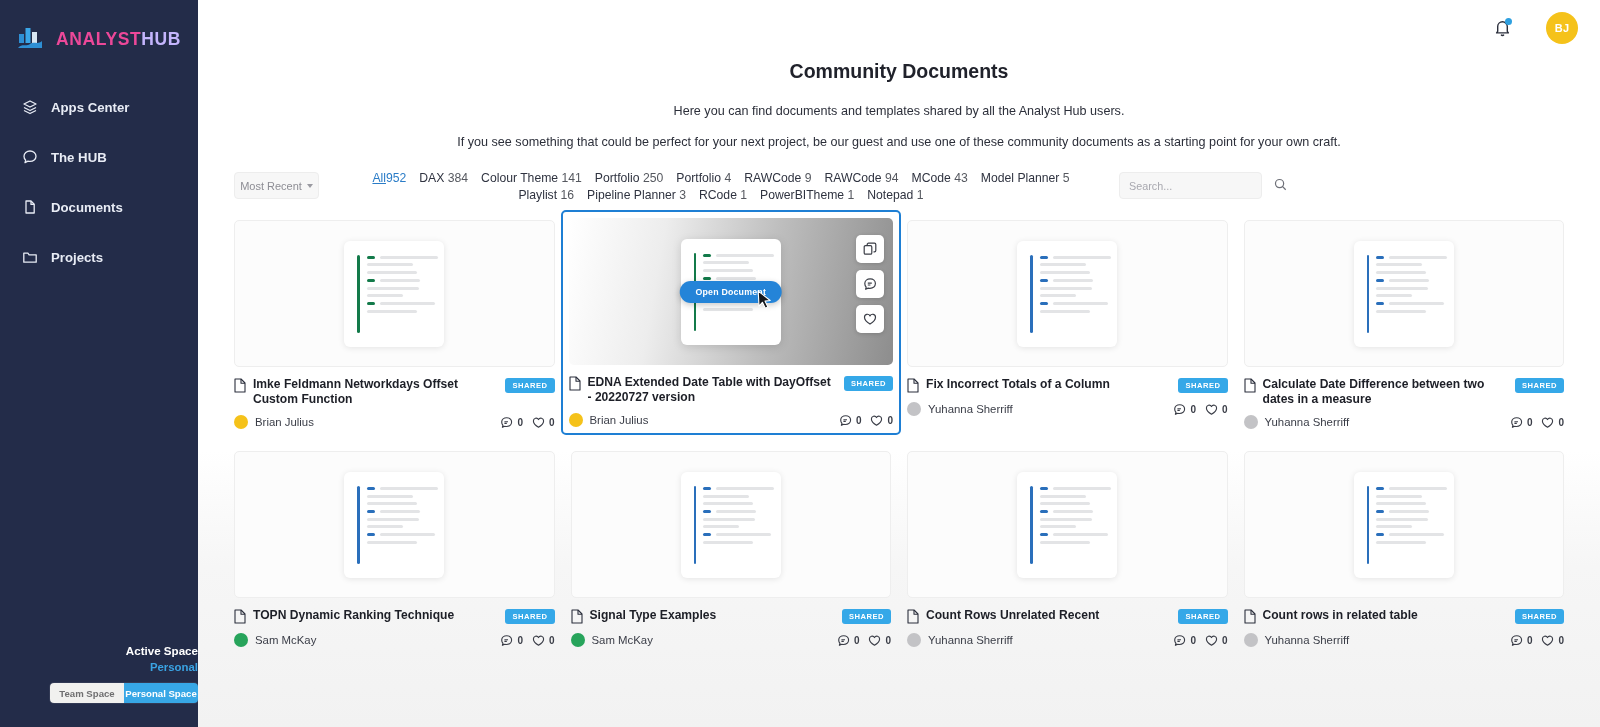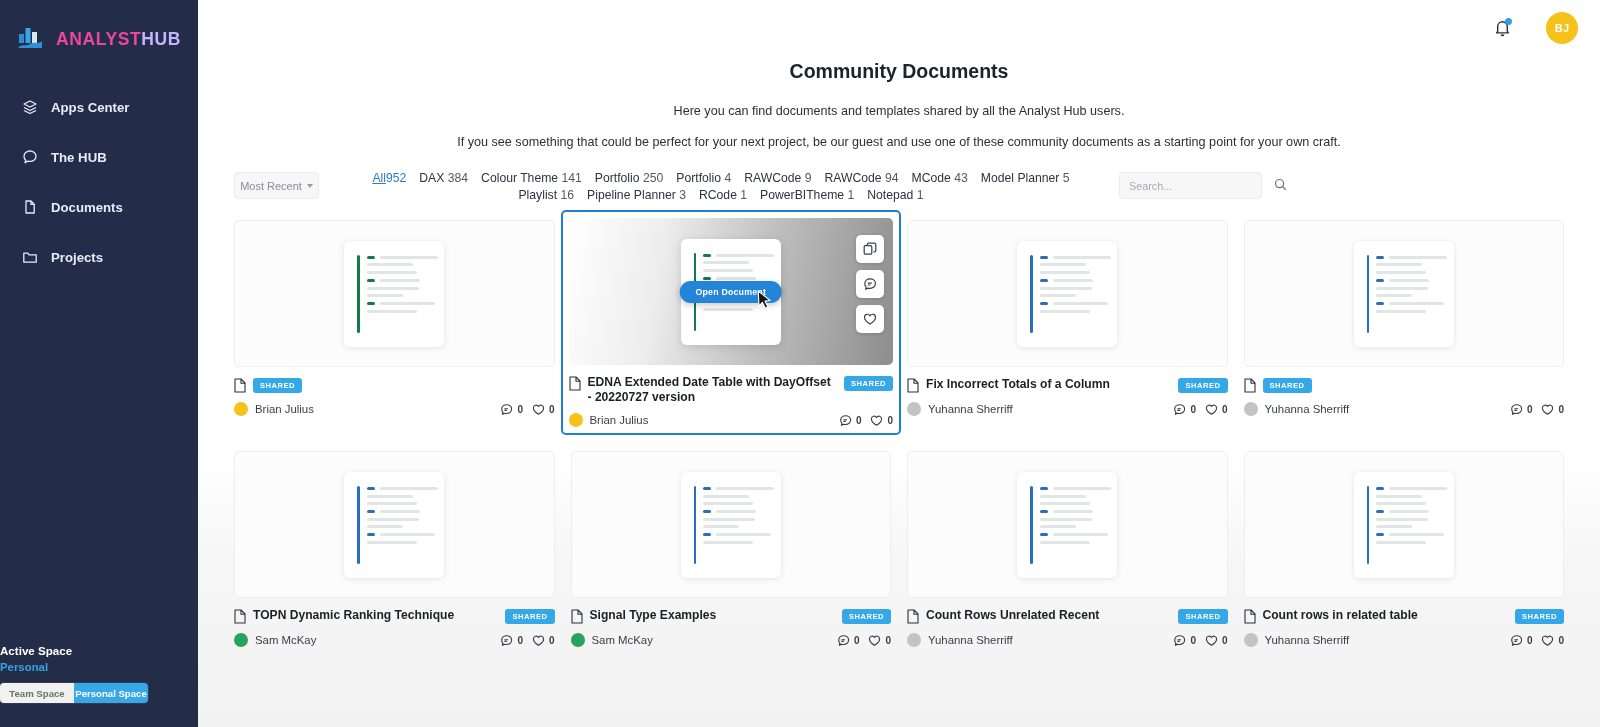--- a/index.html
+++ b/index.html
@@ -40,21 +40,21 @@
   .nav-item.active {
     background: #1b2440;
     border: 2px solid #1e7fd4;
     margin: 0 6px 0 2px;
     border-radius: 3px;
     height: 48px;
     padding-left: 19px;
   }
   .nav-spacer { flex: 1 1 auto; }
 
-  .space-block { text-align: left; padding-bottom: 24px; }
+  .space-block { text-align: right; padding-bottom: 24px; }
   .space-title { color: #ffffff; font-size: 11.6px; font-weight: 700; margin-bottom: 4px; }
   .space-val { color: #3aa3e3; font-size: 11.4px; font-weight: 600; margin-bottom: 10px; }
   .seg {
     display: inline-flex; border-radius: 4px; overflow: hidden;
     width: 148px; height: 20px; box-shadow: 0 0 0 1px rgba(255,255,255,.07);
   }
   .seg div { flex: 1; font-size: 9.6px; font-weight: 600; display: flex; align-items: center; justify-content: center; cursor: pointer; }
   .seg .off { background: #f1f1ef; color: #6f6f70; }
   .seg .on  { background: #37a7e6; color: #ffffff; }
 
@@ -360,20 +360,21 @@
             </div>
           </div>
           <div class="meta">
             <div class="title-row">
               <span class="file-ico">
                 <svg viewBox="0 0 12 15" fill="none" stroke="#2b2f3c" stroke-width="1.1" stroke-linejoin="round">
                   <path d="M1 1h6l4 4v9H1V1z"></path>
                   <path d="M7 1v4.2h4"></path>
                 </svg>
               </span>
+              <div class="c-title">Imke Feldmann Networkdays Offset Custom Function</div>
               <span class="badge">SHARED</span>
             </div>
             <div class="foot">
               <div class="au">
                 <span class="au-av" style="background: rgb(245, 194, 26);"></span>
                 <span class="au-name">Brian Julius</span>
               </div>
               <div class="stats">
                 <div class="stat">
                   <span>
@@ -579,20 +580,21 @@
             </div>
           </div>
           <div class="meta">
             <div class="title-row">
               <span class="file-ico">
                 <svg viewBox="0 0 12 15" fill="none" stroke="#2b2f3c" stroke-width="1.1" stroke-linejoin="round">
                   <path d="M1 1h6l4 4v9H1V1z"></path>
                   <path d="M7 1v4.2h4"></path>
                 </svg>
               </span>
+              <div class="c-title">Calculate Date Difference between two dates in a measure</div>
               <span class="badge">SHARED</span>
             </div>
             <div class="foot">
               <div class="au">
                 <span class="au-av" style="background: rgb(195, 195, 198);"></span>
                 <span class="au-name">Yuhanna Sherriff</span>
               </div>
               <div class="stats">
                 <div class="stat">
                   <span>

